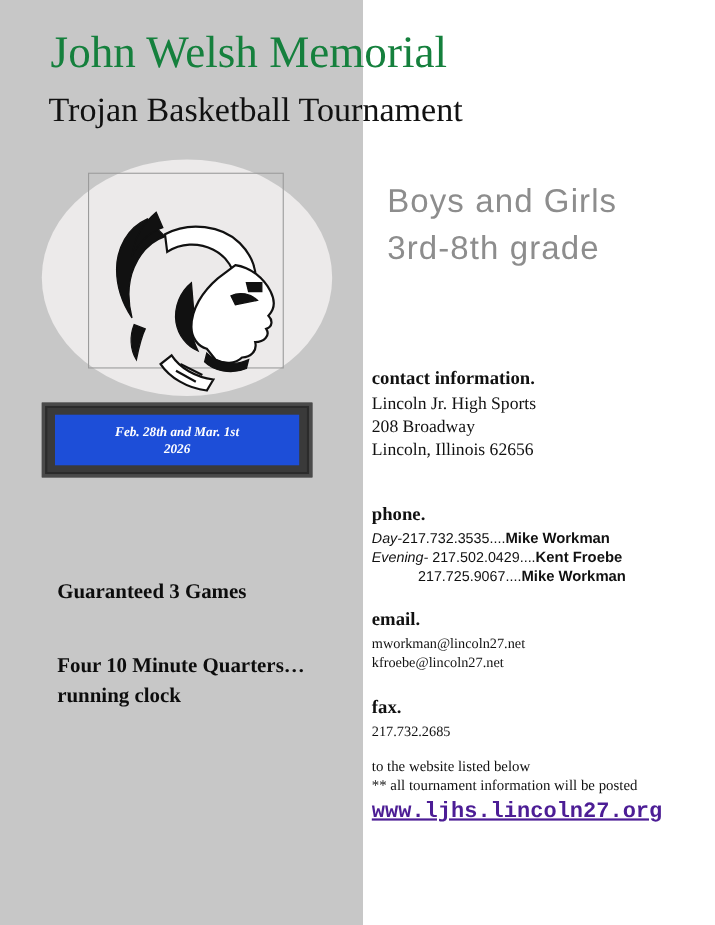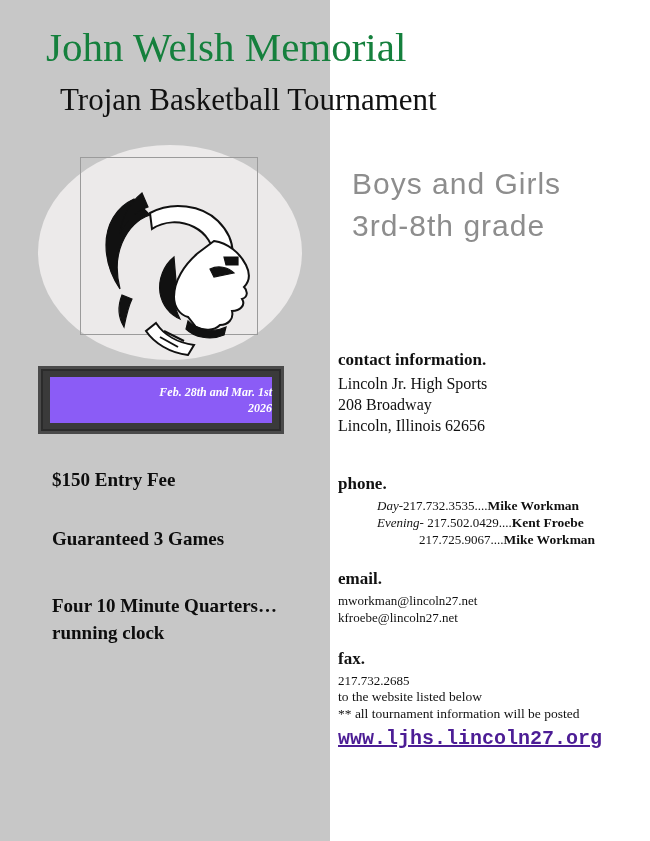--- a/index.html
+++ b/index.html
@@ -45,21 +45,21 @@
     width: 560px;
     font-family: "Liberation Serif", serif;
     font-size: 41px;
     line-height: 46px;
     color: #15803d;
     letter-spacing: 0px;
     white-space: nowrap;
   }
   .title-sub {
     position: absolute;
-    left: 60px;
+    left: 44px;
     top: 82px;
     width: 560px;
     font-family: "Liberation Serif", serif;
     font-size: 31px;
     line-height: 36px;
     color: #111111;
     white-space: nowrap;
   }
   
   .logo-wrap {
@@ -104,24 +104,24 @@
     box-sizing: border-box;
     border: 3px solid #4a4a4a;
     box-shadow: 0 0 0 2px #2b2b2b inset;
   }
   .plaque-inner {
     position: absolute;
     left: 9px;
     top: 8px;
     right: 9px;
     bottom: 8px;
-    background: #8b5cf6;
+    background: #1d4ed8;
     display: flex;
     flex-direction: column;
-    align-items: flex-end;
+    align-items: center;
     justify-content: center;
   }
   .plaque-line {
     color: #ffffff;
     font-family: "Liberation Serif", serif;
     font-style: italic;
     font-weight: bold;
     font-size: 12px;
     line-height: 16px;
     text-align: center;
@@ -158,34 +158,33 @@
     position: absolute;
     left: 338px;
     width: 300px;
     color: #111;
   }
   .sec-head {
     font-family: "Liberation Serif", serif;
     font-weight: bold;
     font-size: 17px;
     line-height: 22px;
-    margin: 16px 0 2px 0;
+    margin: 0 0 2px 0;
   }
   .sec-line {
     font-family: "Liberation Serif", serif;
     font-size: 16px;
     line-height: 21px;
   }
   #contact { top: 333px; }
   #phone { top: 457px; }
   .phone-line {
-    font-family: Liberation Serif, serif;
+    font-family: Liberation Sans, sans-serif;
     font-size: 13px;
     line-height: 17px;
-    margin-left: 39px;
   }
   .phone-line .ital { font-style: italic; }
   .phone-line .nm { font-weight: bold; font-size: 13.5px; }
   .phone-indent { padding-left: 42px; }
   #email { top: 552px; }
   .small-line {
     font-family: "Liberation Serif", serif;
     font-size: 13px;
     line-height: 17px;
   }
@@ -247,21 +246,20 @@
     </svg>
   </div>
 
   <div class="plaque">
     <div class="plaque-inner">
       <div class="plaque-line">Feb. 28th  and Mar. 1st</div>
       <div class="plaque-line">2026</div>
     </div>
   </div>
 
-  <div class="left-item" id="fee">$150 Entry Fee</div>
   <div class="left-item" id="games">Guaranteed 3 Games</div>
   <div class="left-item" id="quarters">Four 10 Minute Quarters…running clock</div>
 
   <div class="headline">
     <div>Boys and Girls</div>
     <div>3rd-8th grade</div>
   </div>
 
   <div class="section" id="contact">
     <div class="sec-head">contact information.</div>

